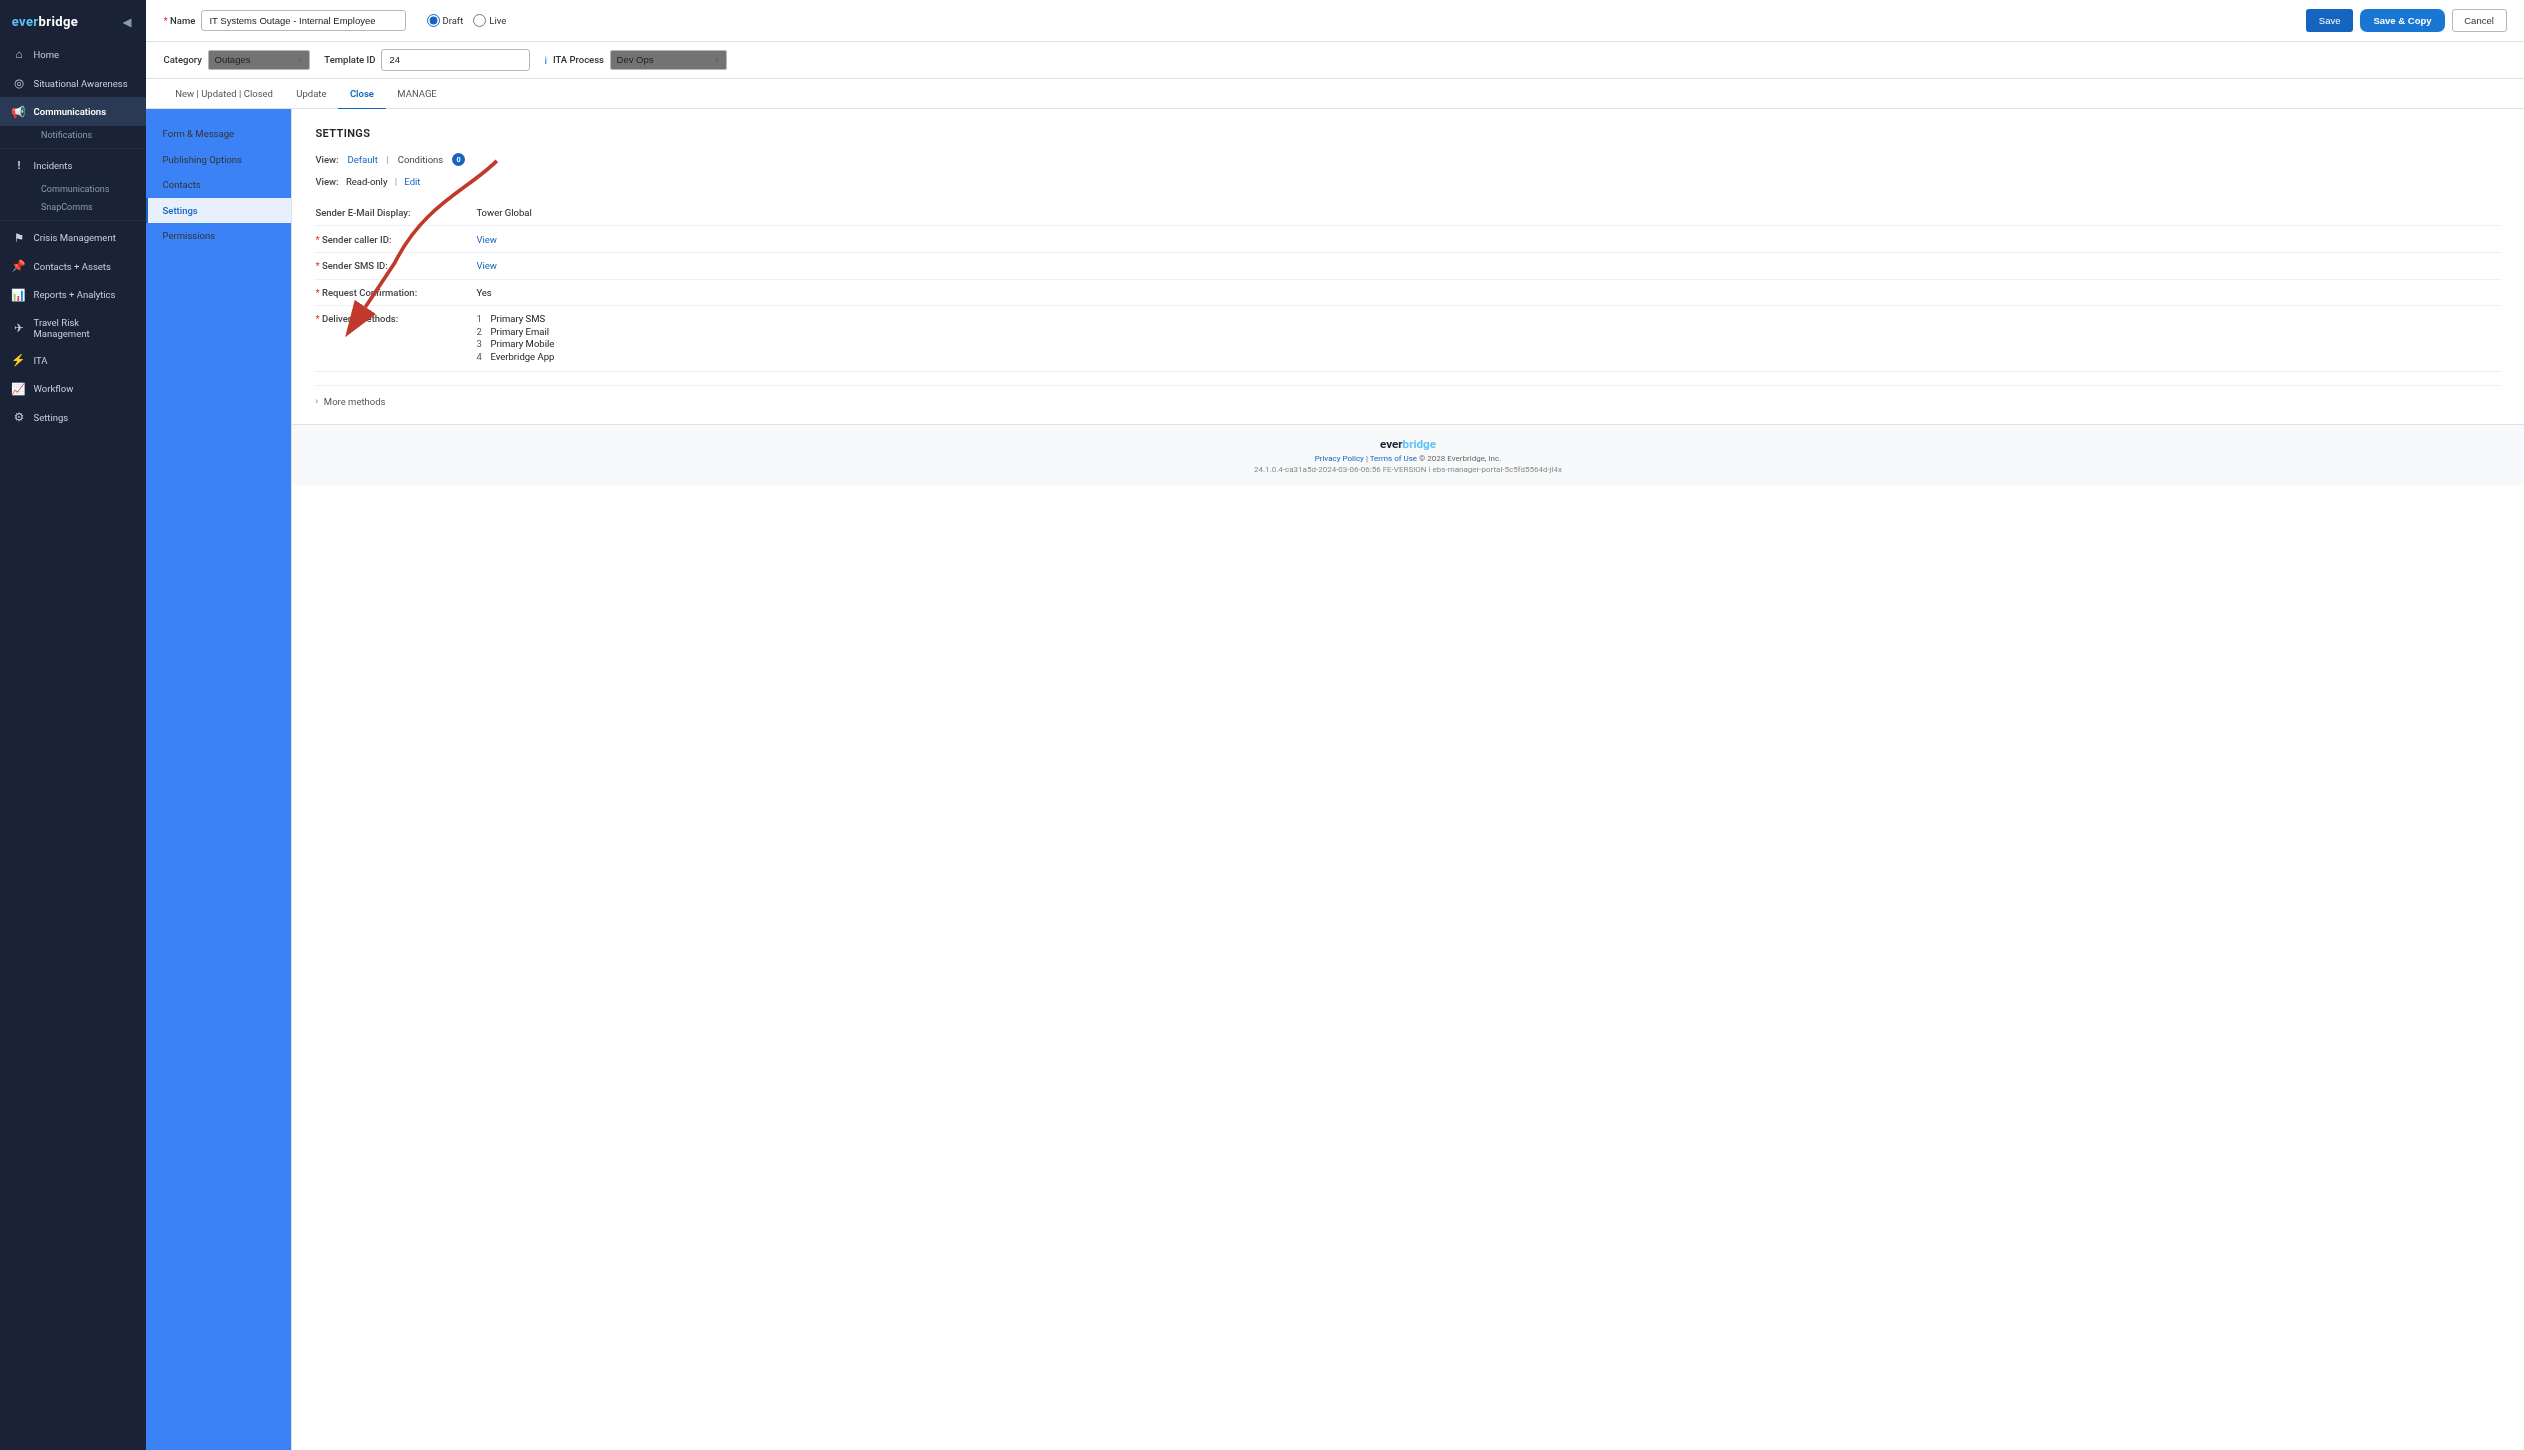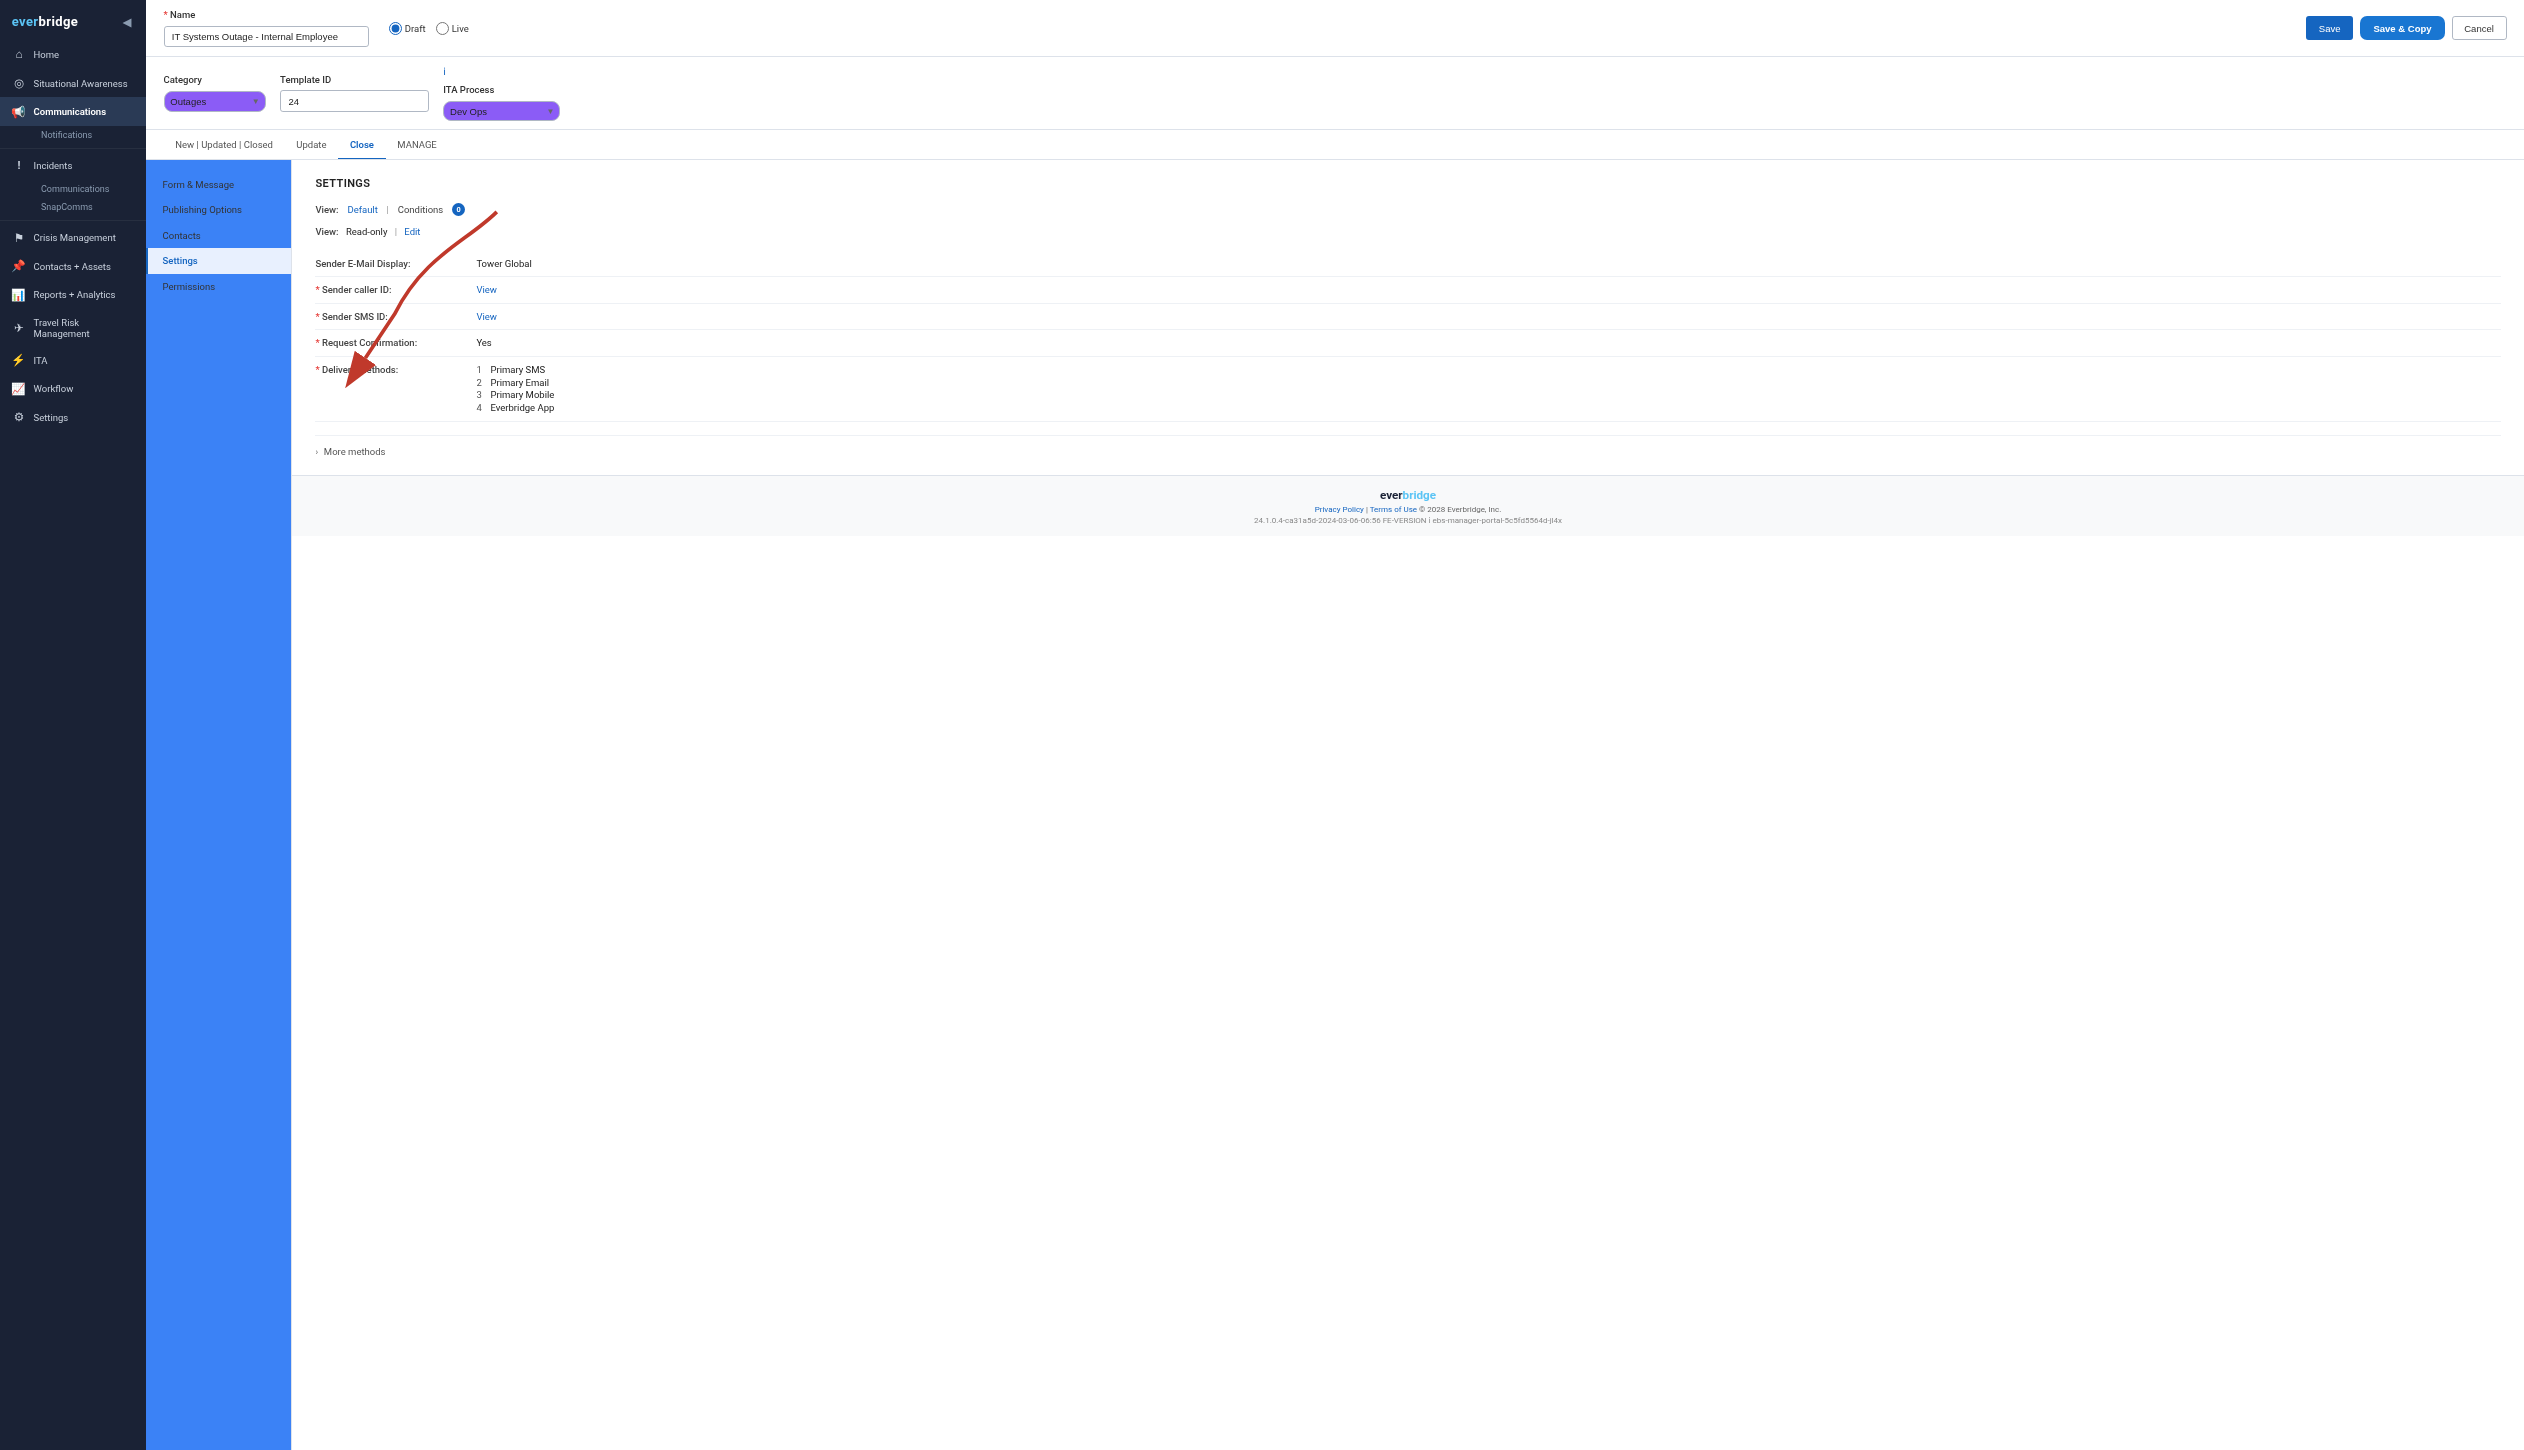--- a/index.html
+++ b/index.html
@@ -48,21 +48,21 @@
     
     #topbar {
       background: #fff;
       border-bottom: 0.7px solid #dde2ea;
       padding: 8.8px 17.5px;
       display: flex;
       align-items: center;
       gap: 14.6px;
       flex-shrink: 0;
     }
-    .field-group { display: flex; align-items: flex-start; gap: 5.8px; flex-direction: column; }
+    .field-group { display: flex; align-items: center; gap: 5.8px; }
     .field-label { font-size: 9.5px; color: #333; font-weight: 500; }
     .text-input {
       border: 0.7px solid #b0b8c4; border-radius: 2.9px; padding: 4.4px 7.3px; font-size: 9.5px; color: #222; background: #fff; min-width: 205px;
     }
     .radio-group { display: flex; align-items: flex-end; gap: 10.2px; margin-left: 5.8px; }
     .radio-label { display: flex; align-items: center; gap: 2.9px; font-size: 9.5px; color: #333; cursor: pointer; }
     .radio-label input[type=radio] { accent-color: #1565c0; }
     .topbar-actions { margin-left: auto; display: flex; gap: 7px; }
     .btn-save { background: #1565c0; color: #fff; border: none; border-radius: 2.9px; padding: 5.1px 13px; font-size: 9.5px; cursor: pointer; font-weight: 500; }
     .btn-save-copy { background: #1976d2; color: #fff; border: none; border-radius: 7px; padding: 5.1px 13px; font-size: 9.5px; cursor: pointer; font-weight: 700; }
@@ -72,21 +72,21 @@
     #secondbar {
       background: #fff;
       border-bottom: 0.7px solid #dde2ea;
       padding: 7.3px 17.5px;
       display: flex;
       align-items: center;
       gap: 14.6px;
       flex-shrink: 0;
     }
     .select-input {
-      border: 0.7px solid #b0b8c4; border-radius: 8px; padding: 3.7px 5.8px; font-size: 9.5px; color: #222; background: #8b5cf6; appearance: none; min-width: 102px; cursor: pointer;
+      border: 0.7px solid #b0b8c4; border-radius: 2px; padding: 3.7px 5.8px; font-size: 9.5px; color: #222; background: #737373; appearance: none; min-width: 102px; cursor: pointer;
     }
     .select-wrapper { position: relative; display: inline-flex; align-items: center; }
     .select-arrow { position: absolute; right: 5.8px; top: 50%; transform: translateY(-50%); pointer-events: none; color: #666; font-size: 8px; }
     .info-icon { color: #1565c0; font-size: 10.2px; cursor: pointer; }
 
     
     #sub-nav {
       width: 146px; min-width: 146px; border-right: 0.7px solid #dde2ea; background: #3b82f6; padding-top: 11.7px;
     }
 

